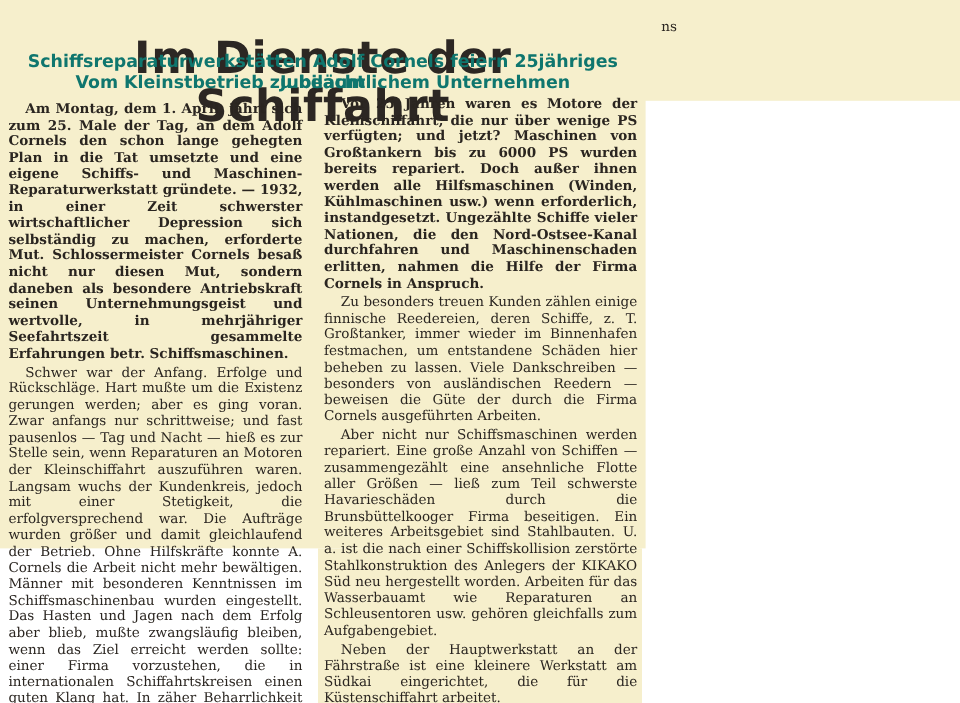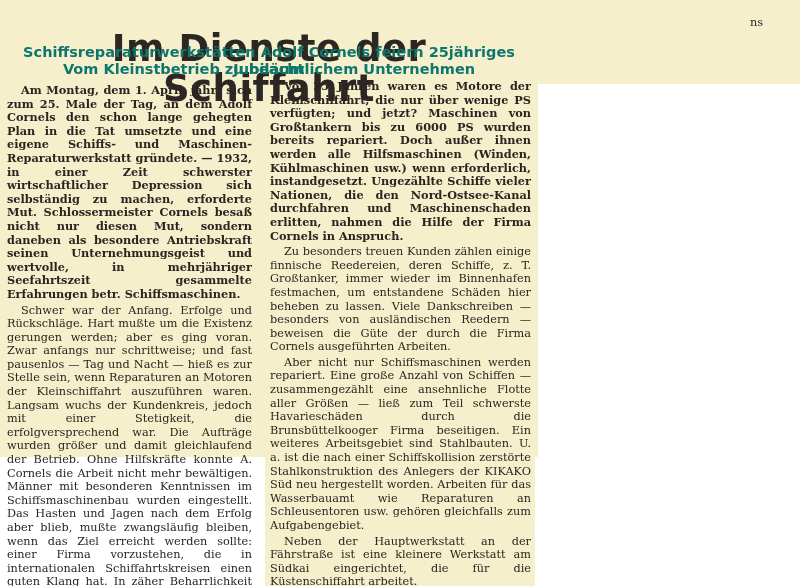--- a/index.html
+++ b/index.html
@@ -17,21 +17,21 @@
            font-size:14.5px; line-height:17px; color:#0f766e; }
     .sub1 { top:44px; }
     .sub2 { top:61px; }
     .col { position:absolute; font-size:11.3px; line-height:13.6px; text-align:justify; }
     .col p { margin:0; text-indent:14px; }
     .col p.bold { font-weight:bold; }
     .col p + p { margin-top:2px; }
     .col1 { left:7px; top:84px; width:245px; }
     .col2 { left:270px; top:80px; width:261px; }
     .col3 { left:537px; top:16px; width:254px; }
-    .sig { text-align:right; padding-right:28px; }
+    .sig { text-align:left; padding-right:28px; }
   </style>
 </head>
 <body>
 
 <div class="paper clip-main"></div>
 <div class="paper clip-col2"></div>
 <div class="paper clip-right"></div>
 
 <h1 class="headline">Im Dienste der Schiffahrt</h1>
 <div class="sub sub1">Schiffsreparaturwerkstätten Adolf Cornels feiern 25jähriges Jubiläum</div>

